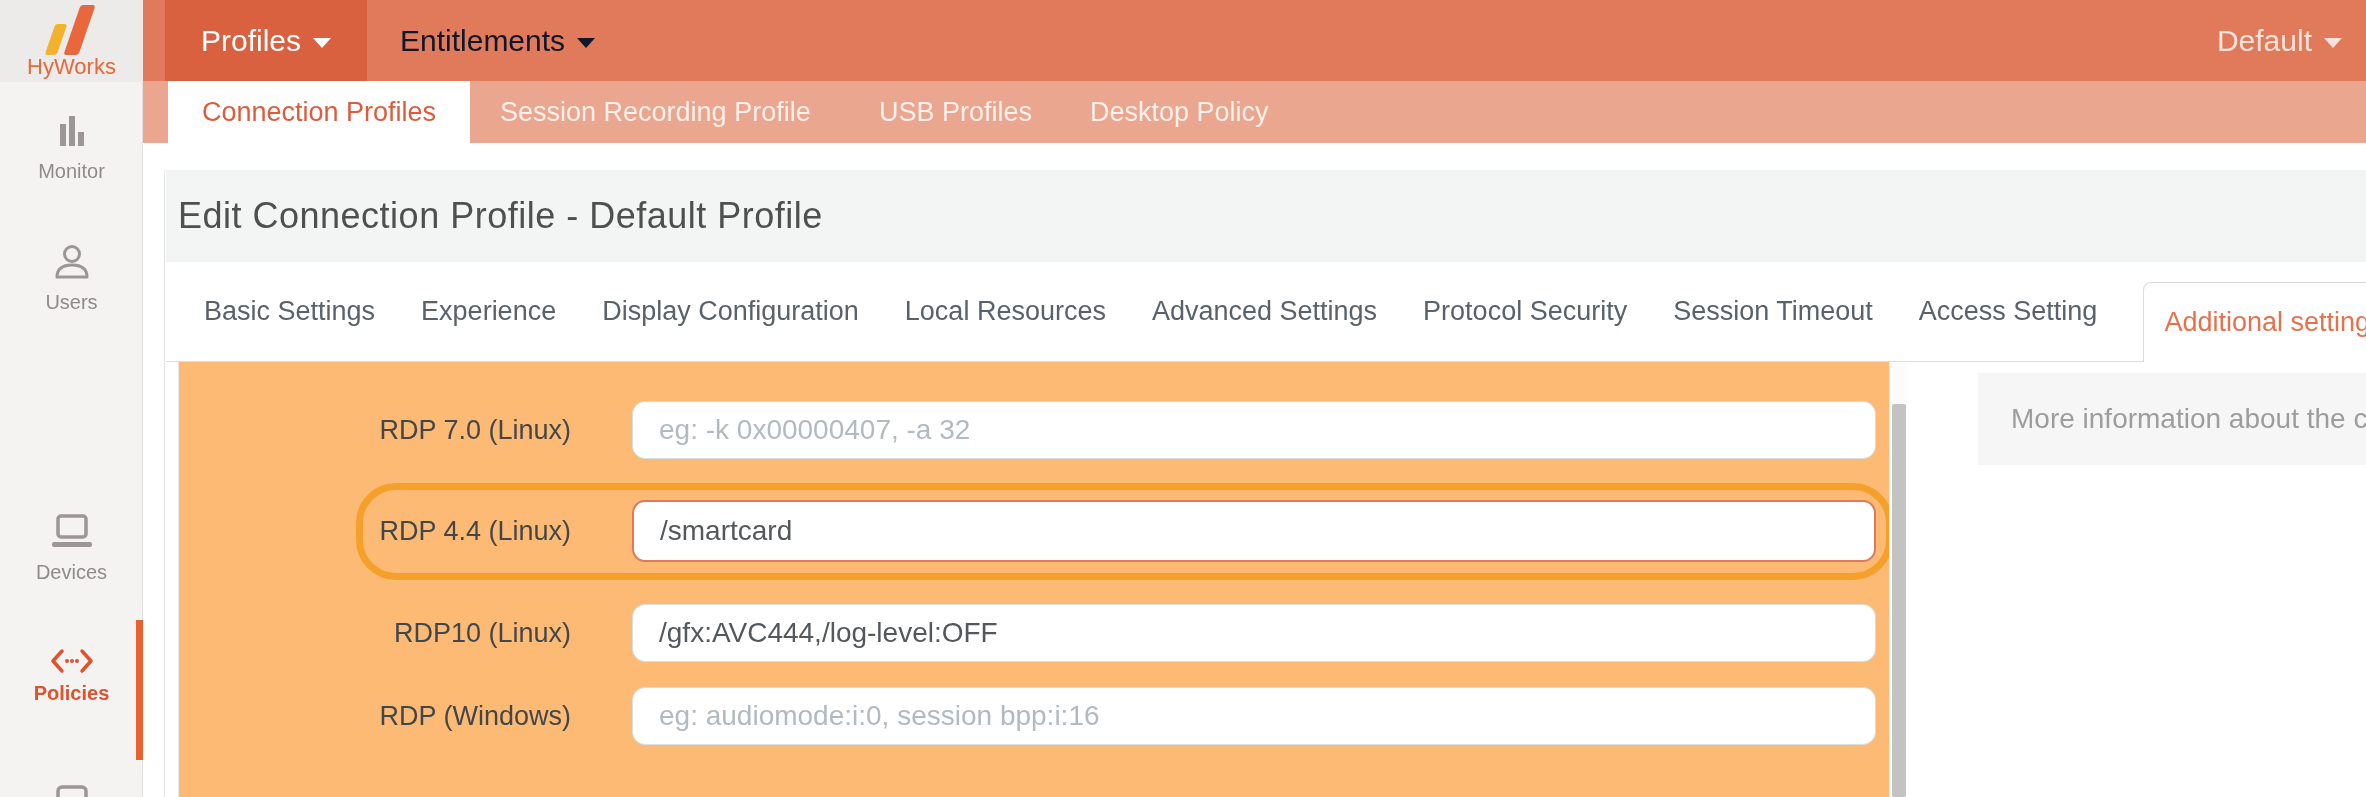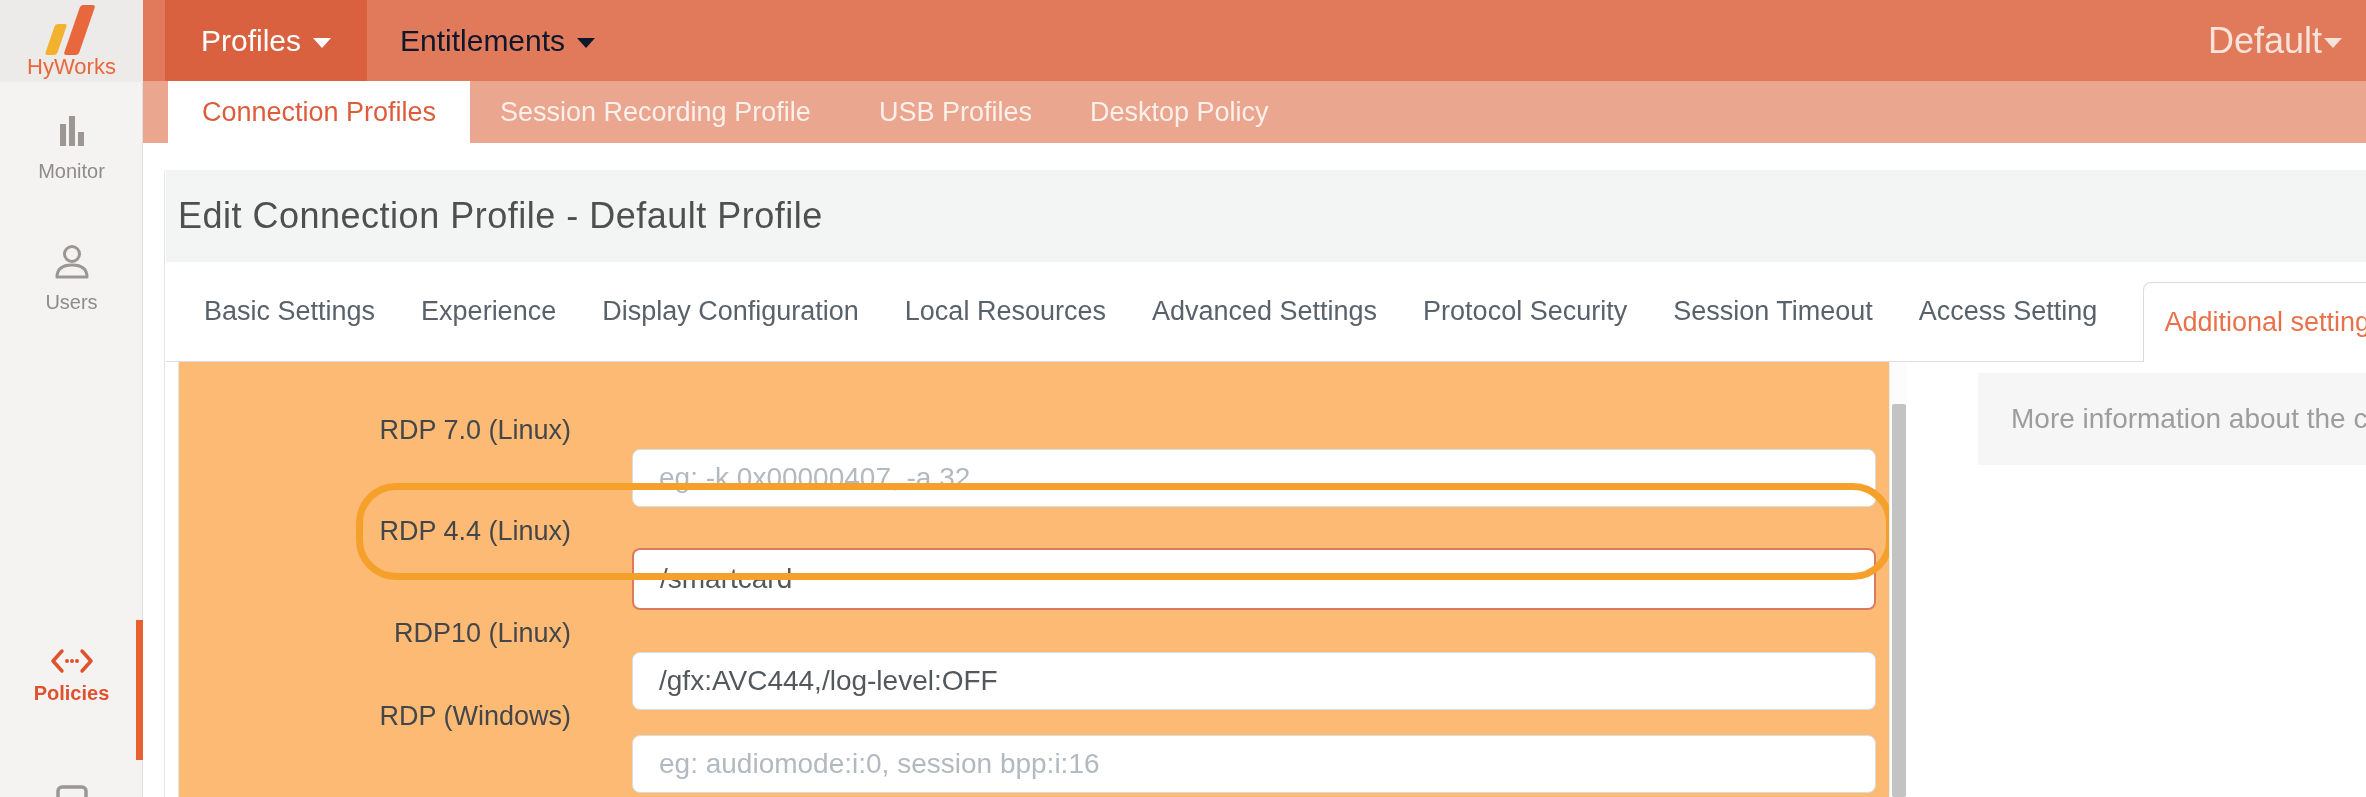--- a/index.html
+++ b/index.html
@@ -28,21 +28,21 @@
 
   
   .topbar { position:absolute; left:143px; top:0; width:2223px; height:81px;
     background:#E07A5A; }
   .menu-active { position:absolute; left:22px; top:0; width:202px; height:81px;
     background:#D96140; color:#ffffff; font-size:30px; display:flex;
     align-items:center; justify-content:center; gap:12px; cursor:pointer; }
   .menu-plain { position:absolute; left:257px; top:0; height:81px; color:#0f172a;
     font-size:30px; display:flex; align-items:center; gap:12px; cursor:pointer; }
   .menu-right { position:absolute; right:24px; top:0; height:81px; color:#F8E3DA;
-    font-size:36px; display:flex; align-items:center; gap:2px; cursor:pointer; }
+    font-size:30px; display:flex; align-items:center; gap:12px; cursor:pointer; }
   .caret { width:0; height:0; border-left:9px solid transparent;
     border-right:9px solid transparent; border-top:10px solid currentColor;
     display:inline-block; margin-top:4px; }
 
   
   .subbar { position:absolute; left:143px; top:81px; width:2223px; height:62px;
     background:#EBA68F; }
   .subtab-active { position:absolute; left:25px; top:0; width:302px; height:62px;
     background:#FFFFFF; color:#DE5B3B; font-size:27px; display:flex;
     align-items:center; justify-content:center; cursor:pointer; }
@@ -67,22 +67,22 @@
     border-radius:8px 8px 0 0; display:flex; align-items:center; z-index:2;
     font-size:27px; color:#E8714B; white-space:nowrap; cursor:pointer; }
 
   
   .form-panel { position:absolute; left:13px; top:192px; width:1728px; height:435px;
     border-left:1px solid #E5E7E7; background:#fdba74; }
   .frow { position:absolute; left:0; width:1697px; }
   .frow .flabel { position:absolute; left:0; top:0; width:392px; text-align:right;
     font-size:27px; color:#43474A; }
   .finput { position:absolute; left:453px; top:0; width:1244px; border:1px solid #D6DEE1;
-    border-radius:8px; font-size:28px; color:#53585D; padding:12px 26px;
-    font-family:"Liberation Sans", sans-serif; background:#fff; outline:none;margin-top:48px; }
+    border-radius:13px; font-size:28px; color:#53585D; padding:12px 26px;
+    font-family:"Liberation Sans", sans-serif; background:#fff; outline:none; }
   .finput::placeholder { color:#B2BAC0; opacity:1; }
   .finput.focused { border:2px solid #DD7A5E; }
 
   .row1 { top:39px; }  .row1 .finput { height:58px; } .row1 .flabel { line-height:58px; }
   .row2 { top:138px; } .row2 .finput { height:62px; } .row2 .flabel { line-height:62px; }
   .row3 { top:242px; } .row3 .finput { height:58px; } .row3 .flabel { line-height:58px; }
   .row4 { top:325px; } .row4 .finput { height:58px; } .row4 .flabel { line-height:58px; }
 
   .capsule { position:absolute; left:177px; top:121px; width:1537px; height:97px;
     border:7px solid #F5A02B; border-radius:40px; z-index:3; pointer-events:none; }
@@ -121,20 +121,27 @@
 
     <div class="side-item" style="top:243px;">
       <svg class="icn" width="42" height="40" viewBox="0 0 42 40">
         <circle cx="21" cy="11" r="7.5" fill="none" stroke="#9C9795" stroke-width="3"></circle>
         <path d="M6 34 C6 24 14 22 21 22 C28 22 36 24 36 34 Z" fill="none" stroke="#9C9795" stroke-width="3" stroke-linejoin="round"></path>
       </svg>
       <div class="side-label">Users</div>
     </div>
 
 
+    <div class="side-item" style="top:513px;">
+      <svg class="icn" width="46" height="40" viewBox="0 0 46 40">
+        <rect x="9" y="3" width="28" height="21" rx="3" fill="none" stroke="#9C9795" stroke-width="3.5"></rect>
+        <rect x="3" y="29" width="40" height="5" rx="2" fill="#9C9795"></rect>
+      </svg>
+      <div class="side-label">Devices</div>
+    </div>
 
     <div class="side-item active" style="top:648px;">
       <svg class="icn" width="46" height="26" viewBox="0 0 46 26">
         <path d="M13 3 L4 13 L13 23" fill="none" stroke="#E0512D" stroke-width="3.5" stroke-linecap="round" stroke-linejoin="round"></path>
         <path d="M33 3 L42 13 L33 23" fill="none" stroke="#E0512D" stroke-width="3.5" stroke-linecap="round" stroke-linejoin="round"></path>
         <circle cx="18" cy="13" r="2" fill="#E0512D"></circle>
         <circle cx="23" cy="13" r="2" fill="#E0512D"></circle>
         <circle cx="28" cy="13" r="2" fill="#E0512D"></circle>
       </svg>
       <div class="side-label">Policies</div>

